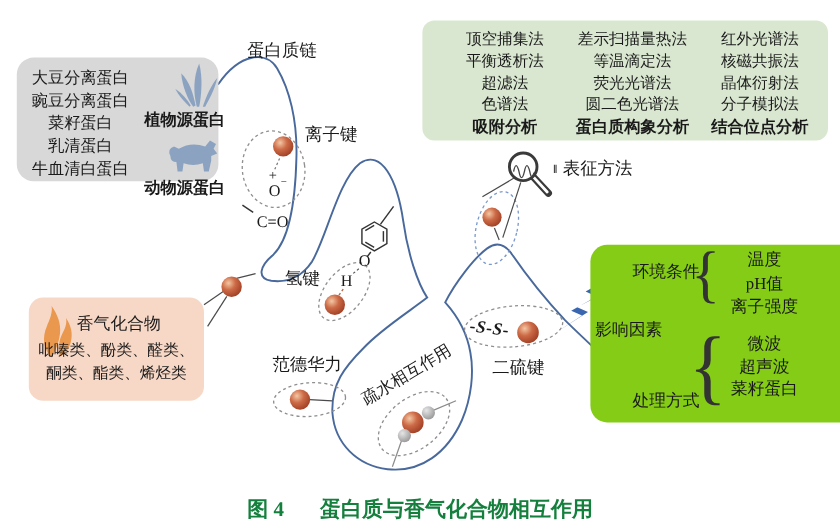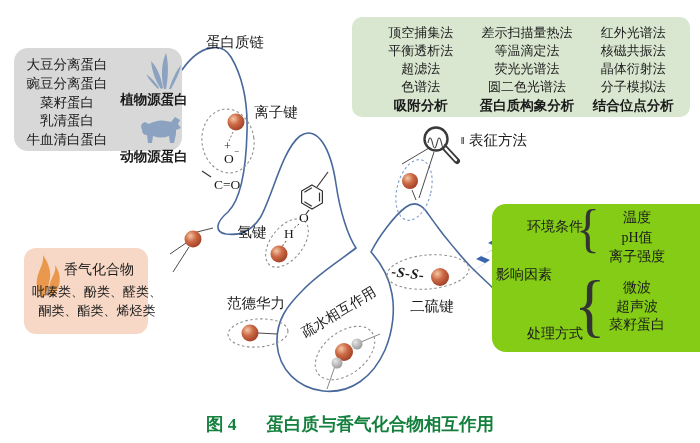--- a/index.html
+++ b/index.html
@@ -12,21 +12,21 @@
   .protein-box{left:14px;top:48px;width:168px;height:103px;background:#d8d8d8;border-radius:14px;}
   .protein-box .items{width:102px;text-align:center;font-size:13.5px;line-height:19px;}
   .protein-box .blabel{width:84px;text-align:center;font-size:13.5px;font-weight:bold;}
   
   .methods-box{left:352px;top:17px;width:338px;height:100px;background:#d9e7d0;border-radius:10px;
                display:flex;padding:7px 8px 5px 20px;}
   .methods-box .col{flex:1;text-align:center;font-size:13px;line-height:18px;}
   .methods-box .col.wide{flex:1.18;}
   .methods-box .mlabel{font-weight:bold;font-size:13.5px;margin-top:1px;}
   
-  .aroma-box{left:24px;top:248px;width:124px;height:86px;background:#f7d8c6;border-radius:12px;}
+  .aroma-box{left:24px;top:248px;width:146px;height:86px;background:#f7d8c6;border-radius:12px;}
   .aroma-box .title{left:40px;top:13px;font-size:14px;}
   .aroma-box .lines{left:0;top:34px;width:146px;text-align:center;font-size:13px;line-height:19px;}
   
   .factors-box{left:492px;top:204px;width:224px;height:148px;background:#84cc16;border-radius:14px;font-size:14px;}
   .factors-box .glabel{width:62px;text-align:center;}
   .factors-box .gitems{left:98px;width:94px;text-align:center;}
   .factors-box .brace{font-family:"Liberation Serif",serif;font-weight:400;color:#333;transform:scaleY(1.05);transform-origin:center;line-height:1;}
   
   .caption{position:absolute;left:0;top:412px;width:700px;text-align:center;z-index:2;
            font-weight:bold;font-size:17.5px;color:#15803d;}
@@ -142,21 +142,21 @@
     </div>
     <svg class="abs" style="left:130px;top:4px;" width="42" height="38" viewBox="0 0 42 38">
       <g fill="#8ba3c0">
         <path d="M20,37 C17,26 17,12 22,1 C25,12 24,27 22,37 Z"></path>
         <path d="M17,37 C12,30 8,20 7,9 C14,16 17,26 19,36 Z"></path>
         <path d="M25,37 C28,28 32,19 37,13 C35,23 30,31 27,37 Z"></path>
         <path d="M14,37 C10,33 5,28 2,22 C8,26 12,31 15,36 Z"></path>
       </g>
     </svg>
     <div class="abs blabel" style="left:98px;top:43px;">植物源蛋白</div>
-    <div class="abs items" style="left:2px;top:64px;font-family:Liberation Mono, monospace;">
+    <div class="abs items" style="left:2px;top:64px;">
       <div>乳清蛋白</div>
       <div>牛血清白蛋白</div>
     </div>
     <svg class="abs" style="left:122px;top:66px;" width="48" height="33" viewBox="0 0 48 33">
       <path fill="#8ba3c0" d="M6,16 Q3,10 9,8 L13,10 Q23,4 35,8 L39,3 L44,6 L42,10 L45,14 L40,16
         L40,20 L38,29 L34,29 L33,22 Q25,25 17,22 L16,29 L12,29 L11,21 Q6,21 6,16 Z"></path>
     </svg>
     <div class="abs blabel" style="left:98px;top:100px;">动物源蛋白</div>
   </div>
 

